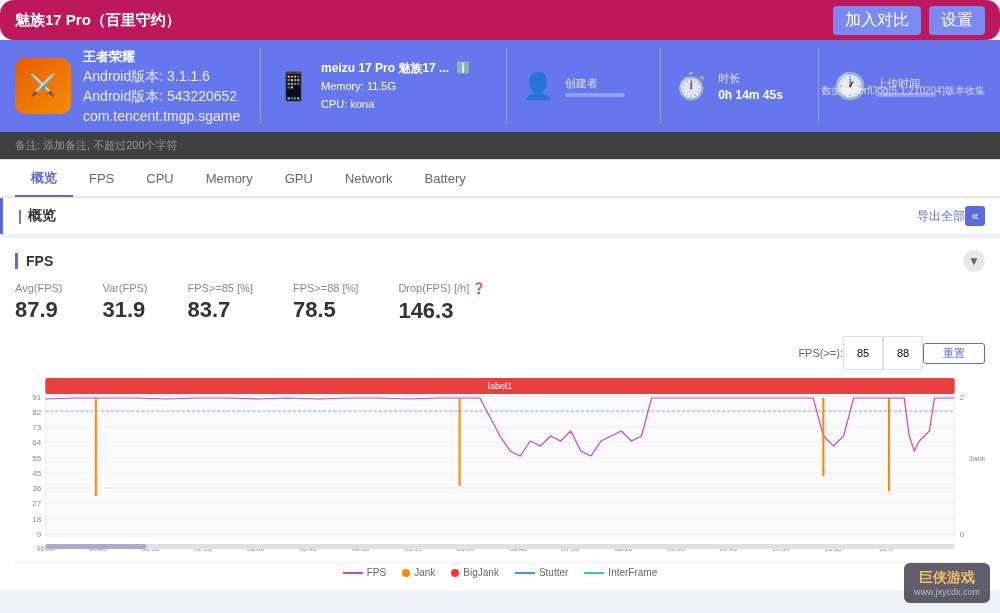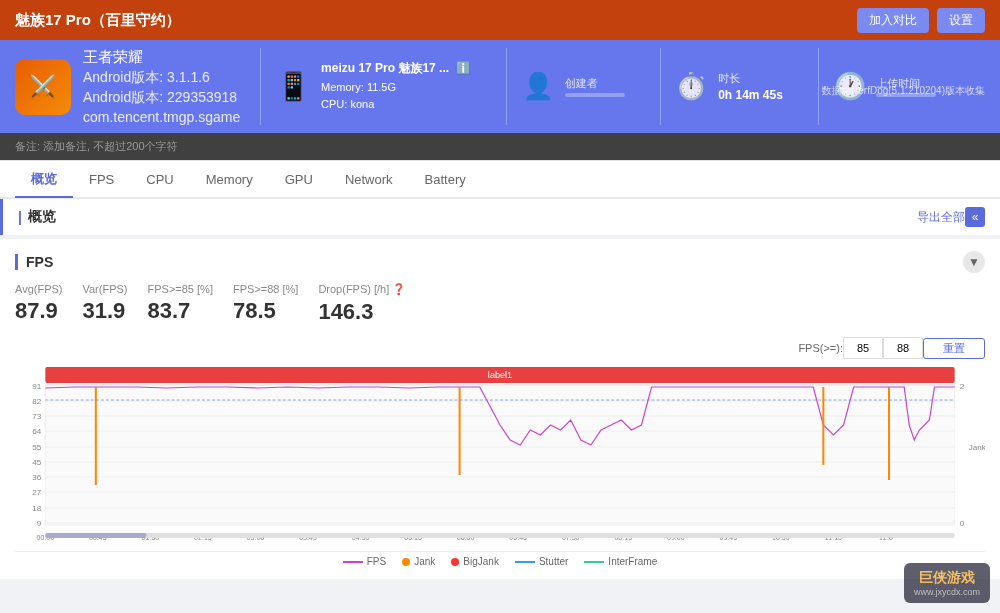--- a/index.html
+++ b/index.html
@@ -1,29 +1,29 @@
 <!DOCTYPE html>
 <html><head>
   <meta charset="utf-8">
   <style>
     * { margin: 0; padding: 0; box-sizing: border-box; }
     body { font-family: 'Microsoft YaHei', Arial, sans-serif; background: #f0f2f5; font-size: 12px; color: #333; width: 1000px; height: 613px; overflow: hidden; }
 
     
-    .header { background: #c2410c; color: white; padding: 0 15px; display: flex; align-items: center; justify-content: space-between; height: 40px; }
+    .header { background: #be185d; color: white; padding: 0 15px; display: flex; align-items: center; justify-content: space-between; height: 40px; border-radius: 14px; }
     .header-title { font-size: 15px; font-weight: bold; color: white; }
     .header-buttons { display: flex; gap: 8px; }
-    .header-btn { background: #7a8af0; color: white; border: none; border-radius: 4px; padding: 4px 12px; font-size: 12px; cursor: pointer; }
+    .header-btn { background: #7a8af0; color: white; border: none; border-radius: 4px; padding: 4px 12px; font-size: 16px; cursor: pointer; }
 
     
     .game-bar { background: #6677ee; color: white; display: flex; align-items: stretch; padding: 8px 15px; gap: 20px; min-height: 80px; }
     .game-info { display: flex; align-items: center; gap: 12px; min-width: 200px; }
     .game-icon { width: 56px; height: 56px; background: linear-gradient(135deg, #e85d04, #f48c06); border-radius: 10px; display: flex; align-items: center; justify-content: center; font-size: 22px; }
     .game-details { display: flex; flex-direction: column; gap: 2px; }
-    .game-name { font-size: 15px; font-weight: normal; }
+    .game-name { font-size: 13px; font-weight: bold; }
     .game-sub { font-size: 14px; opacity: 0.85; }
     .device-icon { font-size: 28px; opacity: 0.9; }
     .device-details { font-size: 11px; line-height: 1.6; }
     .device-name { font-size: 12px; font-weight: bold; }
 
     .stat-block { display: flex; align-items: center; gap: 10px; padding: 0 15px; border-left: 1px solid rgba(255,255,255,0.3); }
     .stat-icon { font-size: 26px; opacity: 0.85; }
     .stat-content { display: flex; flex-direction: column; }
     .stat-label { font-size: 11px; opacity: 0.8; margin-bottom: 2px; }
     .stat-value { font-size: 12px; font-weight: bold; }
@@ -46,27 +46,27 @@
     .section-actions { display: flex; align-items: center; }
     .export-btn { font-size: 12px; color: #5b6bde; cursor: pointer; }
     .collapse-btn { width: 20px; height: 20px; background: #5b6bde; border-radius: 3px; display: flex; align-items: center; justify-content: center; color: white; font-size: 12px; cursor: pointer; }
 
     
     .fps-section { background: white; padding: 12px 15px; margin-bottom: 4px; }
     .fps-section-header { display: flex; align-items: center; justify-content: space-between; margin-bottom: 10px; }
     .fps-title { font-size: 14px; font-weight: bold; color: #333; border-left: 3px solid #5b6bde; padding-left: 8px; }
     .collapse-icon { width: 22px; height: 22px; background: #e8e8e8; border-radius: 50%; display: flex; align-items: center; justify-content: center; cursor: pointer; font-size: 12px; color: #666; }
 
-    .fps-stats { display: flex; gap: 20px; margin-bottom: 12px; }
+    .fps-stats { display: flex; gap: 40px; margin-bottom: 12px; }
     .fps-stat { display: flex; flex-direction: column; }
     .fps-stat-label { font-size: 11px; color: #888; margin-bottom: 3px; }
     .fps-stat-value { font-size: 22px; font-weight: bold; color: #333; }
     .chart-controls { display: flex; align-items: center; margin-bottom: 6px; justify-content: flex-end; }
     .chart-label { font-size: 11px; color: #666; }
-    .fps-input { width: 40px; height: 22px; border: 1px solid #ddd; text-align: center; font-size: 11px; border-radius: 1px; }
+    .fps-input { width: 40px; height: 34px; border: 1px solid #ddd; text-align: center; font-size: 11px; border-radius: 1px; }
     .reset-btn { font-size: 11px; color: #5b6bde; cursor: pointer; padding: 2px 19px; border: 1px solid #5b6bde; border-radius: 3px; font-family: Liberation Serif, serif; }
 
     .chart-wrapper { position: relative; height: 180px; }
     .chart-svg { width: 100%; height: 100%; }
 
     
     .chart-legend { display: flex; align-items: center; gap: 16px; justify-content: center; margin-top: 6px; padding-top: 4px; border-top: 1px solid #eee; }
     .legend-item { display: flex; align-items: center; gap: 4px; font-size: 10px; color: #666; }
     .legend-line { width: 20px; height: 2px; }
     .legend-dot { width: 8px; height: 8px; border-radius: 50%; }
@@ -90,21 +90,21 @@
 </div>
 
 <div class="top-info-bar">
   <div class="game-bar">
 
     <div class="game-info">
       <div class="game-icon">⚔️</div>
       <div class="game-details">
         <span class="game-name">王者荣耀</span>
         <span class="game-sub">Android版本: 3.1.1.6</span>
-        <span class="game-sub">Android版本: 229353918</span>
+        <span class="game-sub">Android版本: 543220652</span>
         <span class="game-sub">com.tencent.tmgp.sgame</span>
       </div>
     </div>
 
     <div class="stat-block">
       <div class="device-icon">📱</div>
       <div class="device-details">
         <div class="device-name">
           <span>meizu 17 Pro 魅族17 ...</span>
           <span style="margin-left:4px;font-size:12px;cursor:pointer;">ℹ️</span>

